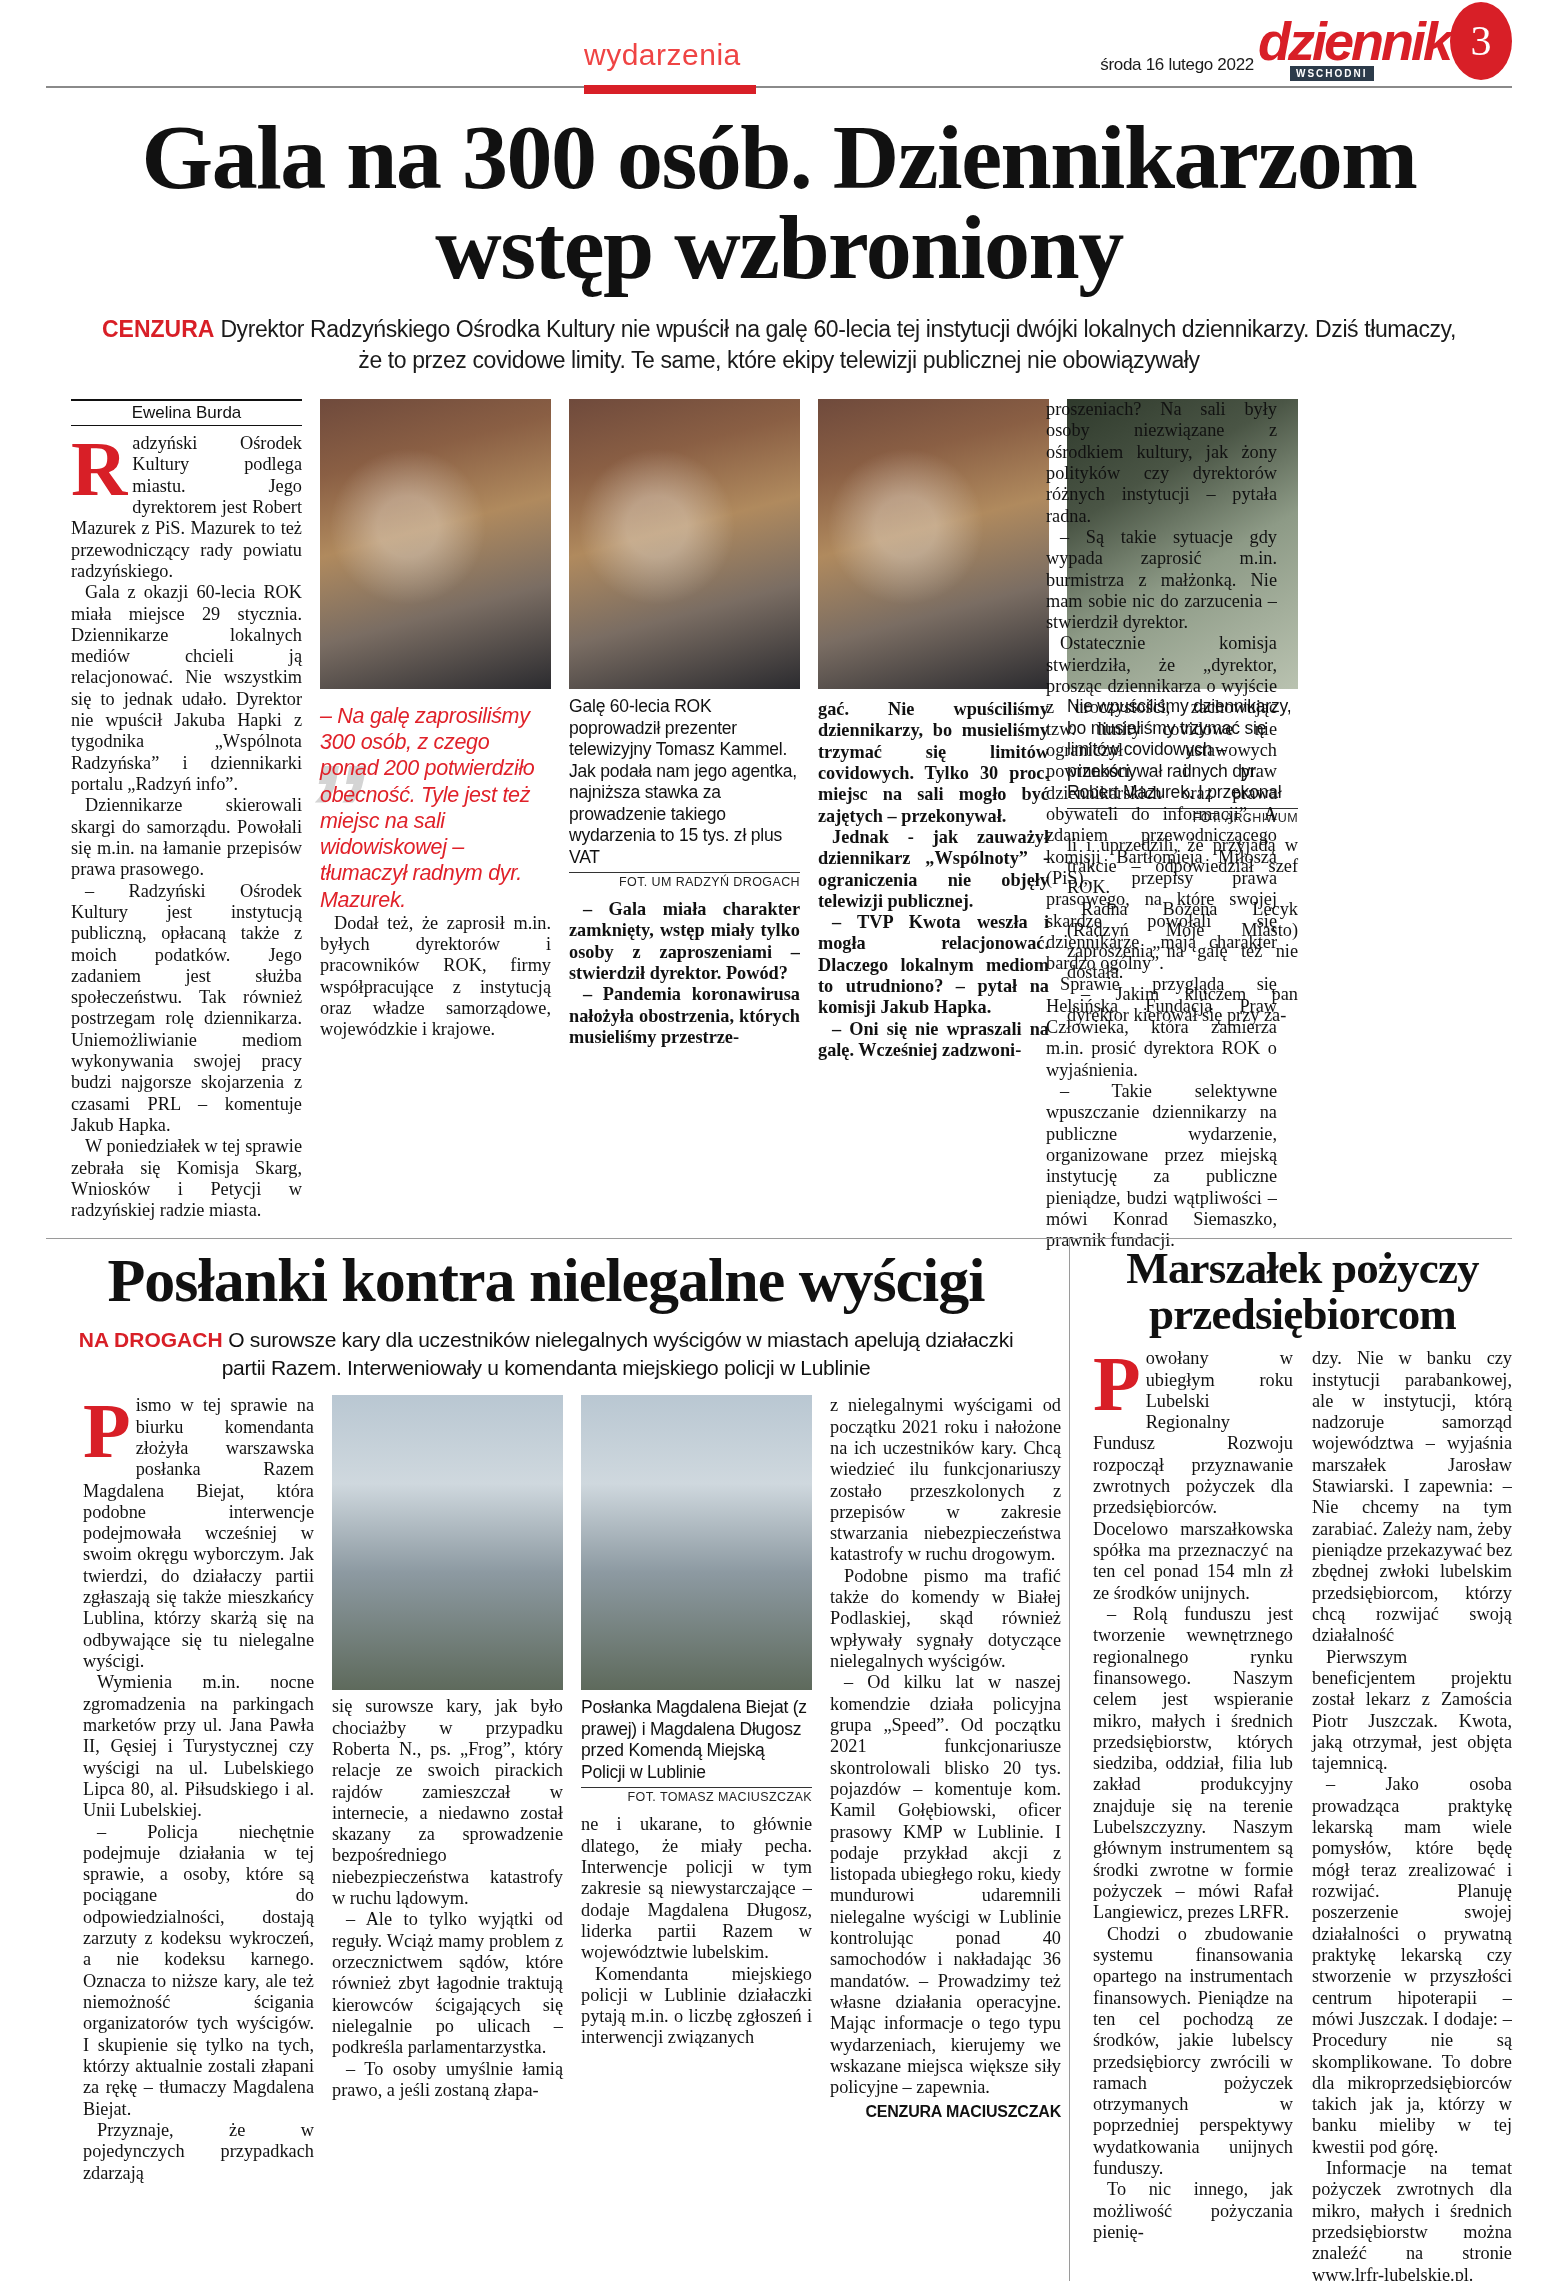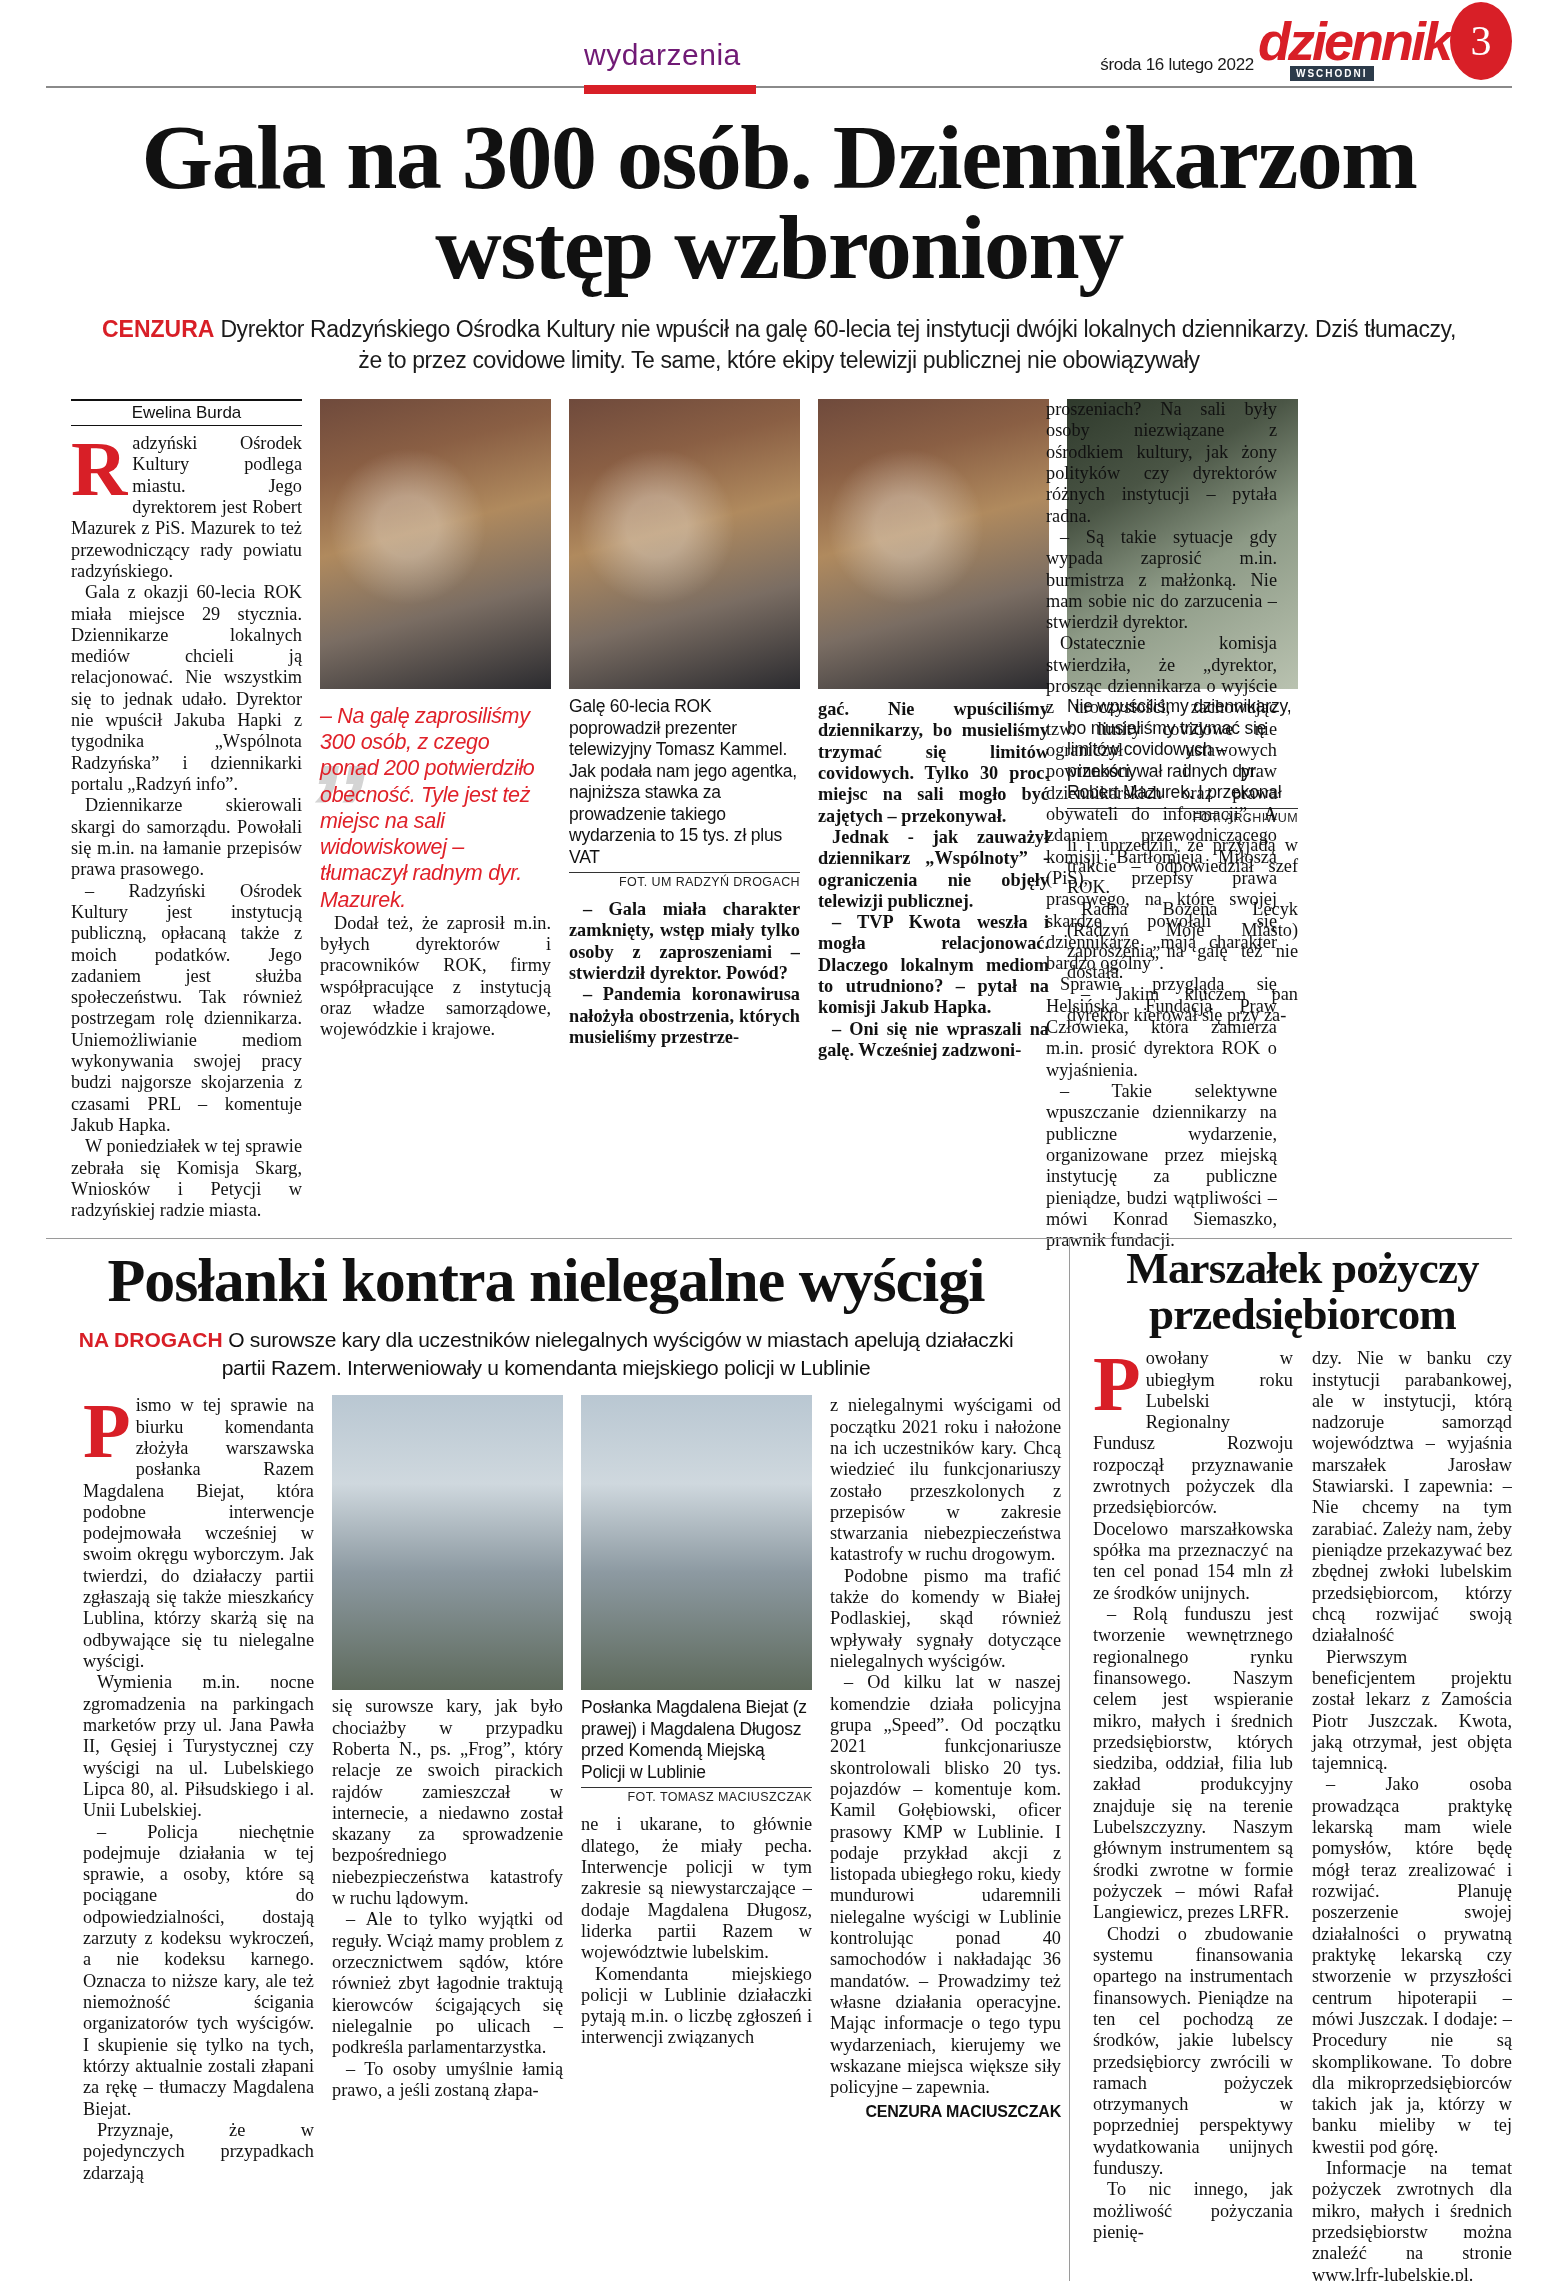--- a/index.html
+++ b/index.html
@@ -14,21 +14,21 @@
   .page { position:relative; width:1558px; height:2281px; padding:0 46px; }
 
   
   .masthead { position:relative; height:100px; }
   .masthead-rule {
     position:absolute; left:0; right:0; top:86px; height:2px; background:#8a8a8a;
   }
   .kicker {
     position:absolute; left:538px; top:38px;
     font-family:"Liberation Sans", sans-serif;
-    font-size:30px; color:#701a75; letter-spacing:.5px;
+    font-size:30px; color:#ef4444; letter-spacing:.5px;
   }
   .kicker-bar { position:absolute; left:538px; top:85px; width:172px; height:9px; background:#d81f27; }
   .issue-date {
     position:absolute; right:258px; top:55px;
     font-family:"Liberation Sans", sans-serif;
     font-size:17px; color:#1a1a1a; letter-spacing:-.3px;
   }
   .logo-wrap { position:absolute; right:74px; top:8px; width:180px; height:84px; }
   .logo-word {
     position:absolute; left:0; top:6px;

